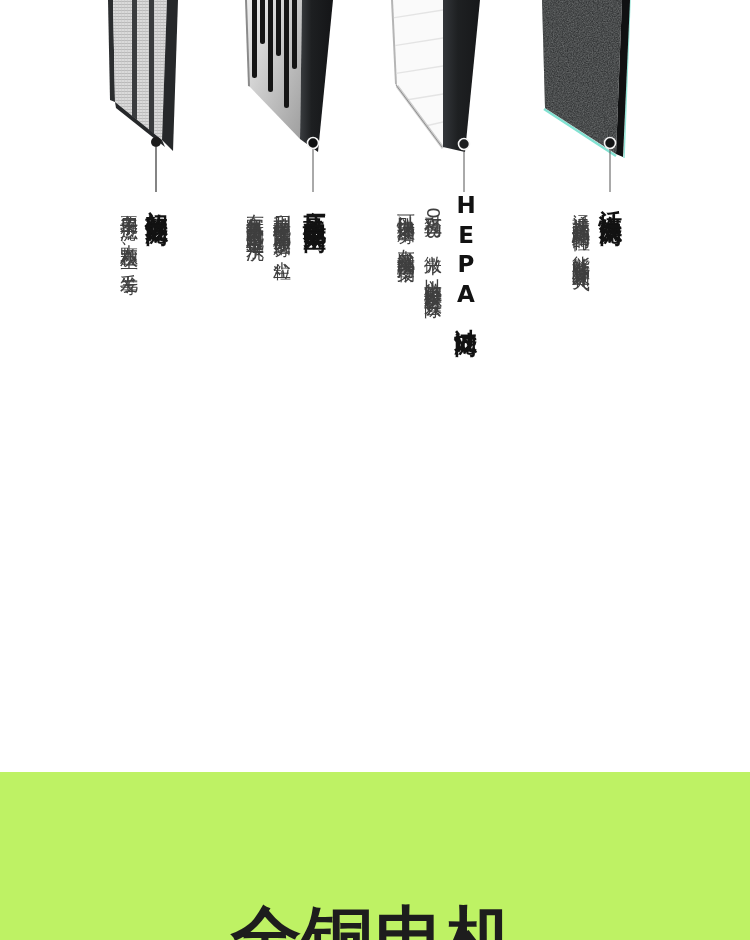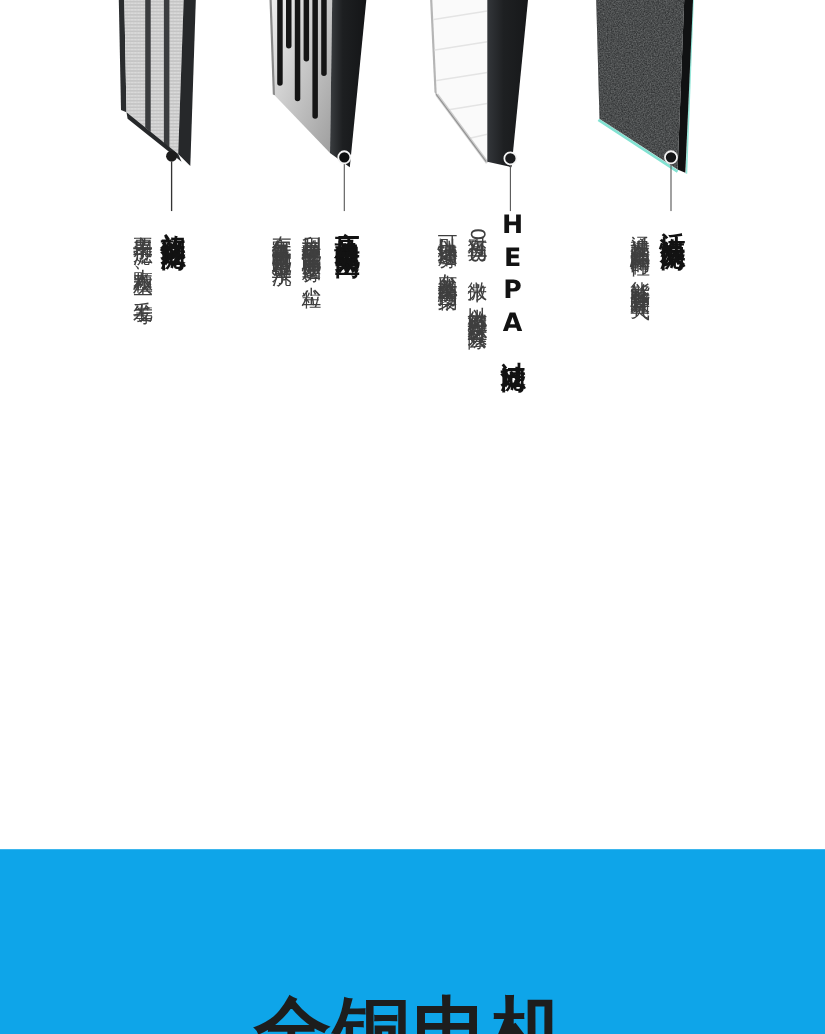--- a/index.html
+++ b/index.html
@@ -24,21 +24,21 @@
     letter-spacing:3.5px;text-orientation:upright;
     top:192px;
   }
   .vdesc{
     font-size:18px;font-weight:400;color:#3f3f3f;
     letter-spacing:1.8px;text-orientation:mixed;
     top:200px;
   }
   .bottom-band{
     position:absolute;left:0;top:772px;width:750px;height:168px;
-    background:#0ea5e9;
+    background:#bef264;
   }
   .headline{
     position:absolute;top:131px;left:0;width:100%;
     text-align:center;font-size:70px;font-weight:700;
     letter-spacing:2px;color:#1d1d1d;line-height:1.05;
   }
 </style>
 </head>
 <body>
 

